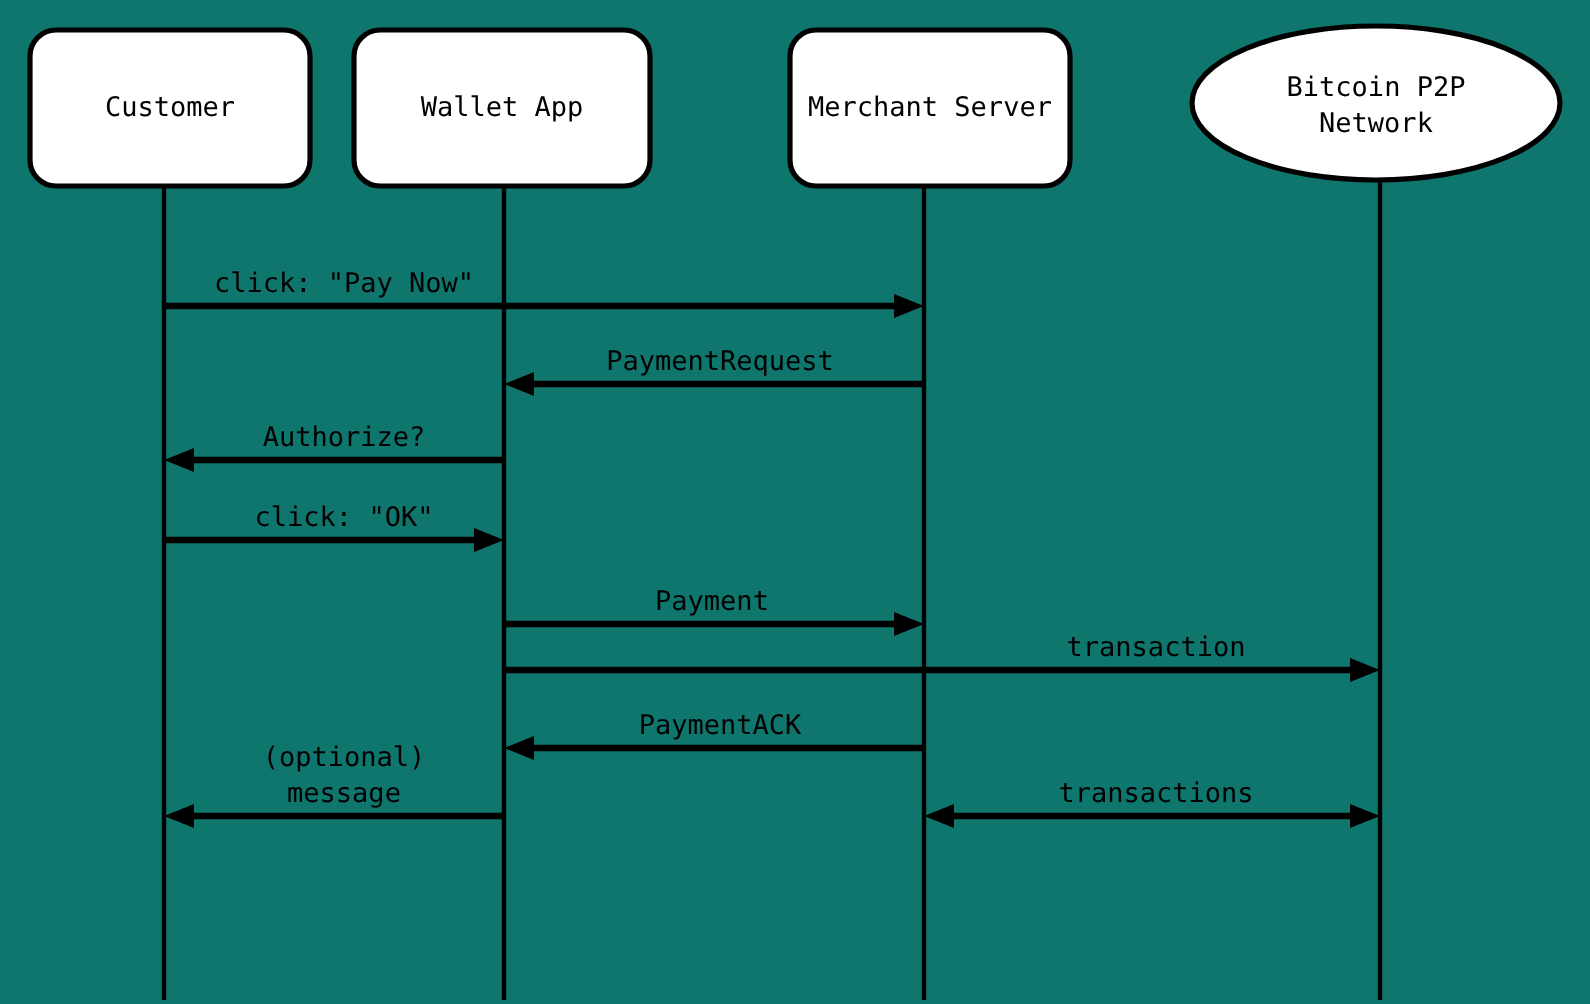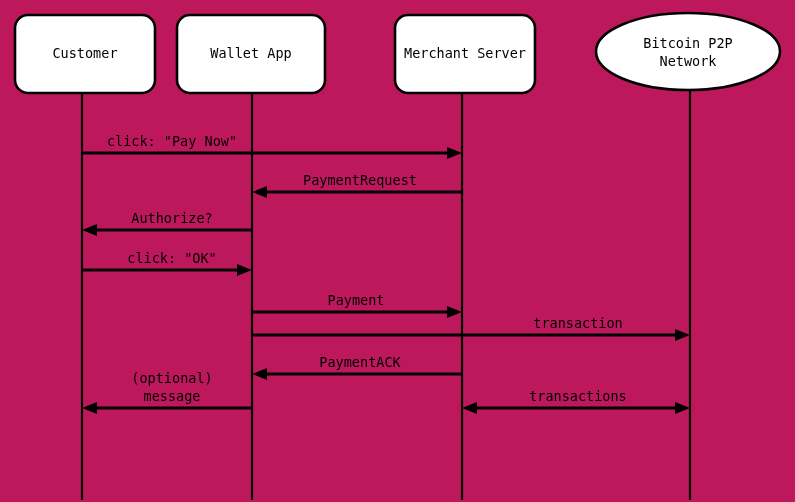--- a/index.html
+++ b/index.html
@@ -10,21 +10,21 @@
   body {
     width: 795px;
     height: 502px;
     overflow: hidden;
     font-family: "DejaVu Sans Mono", monospace;
   }
   #diagram-root {
     position: relative;
     width: 795px;
     height: 502px;
-    background: #be185d;
+    background: #0f766e;
   }
   svg.diagram-canvas {
     display: block;
     width: 795px;
     height: 502px;
   }
   .node-shape {
     fill: #ffffff;
     stroke: #000000;
     stroke-width: 2.6;

